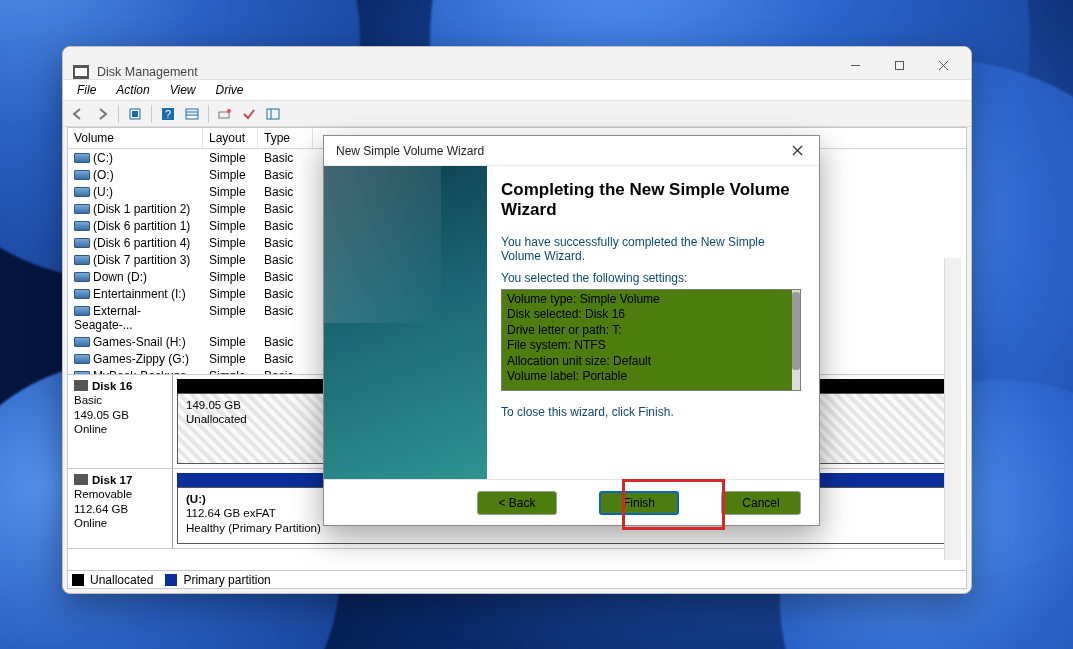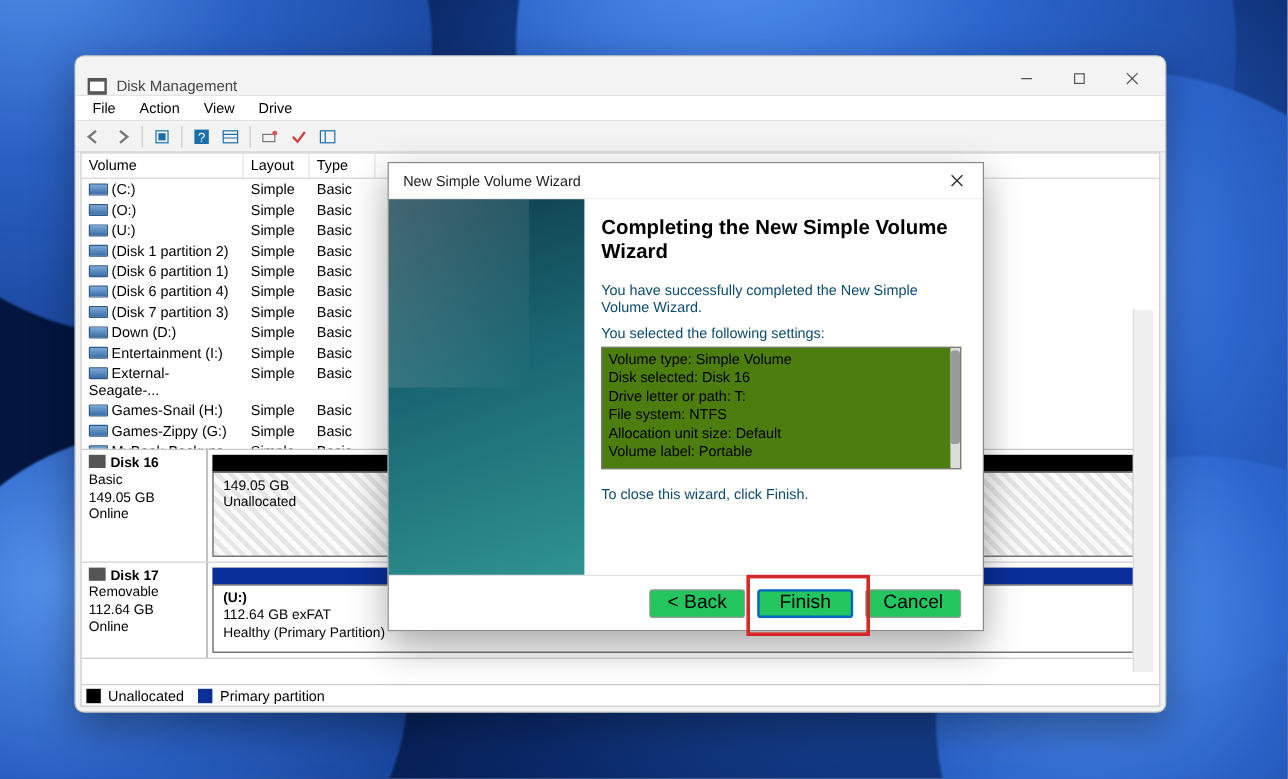--- a/index.html
+++ b/index.html
@@ -35,21 +35,21 @@
   }
   .titlebar { height: 32px; display:flex; align-items:flex-end; padding:0 6px 0 10px; background:#f3f3f3;}
   .titlebar .ticon { width:16px; height:14px; margin-right:8px; position:relative; background:#555;}
   .titlebar .ticon::after{content:"";position:absolute;left:2px;right:2px;top:3px;bottom:3px;background:#fff;}
   .titlebar .title { color:#444; font-size:12.5px;}
   .winbtns { margin-left:auto; display:flex; gap:0;}
   .winbtn { width:44px; height:28px; display:flex; align-items:center; justify-content:center; color:#555;}
   .winbtn svg{width:11px;height:11px;stroke:#555;stroke-width:1;fill:none;}
 
   .menubar { height:22px; display:flex; align-items:center; background:#fff; border-top:1px solid #e2e2e2; border-bottom:1px solid #e2e2e2; padding:0 4px;}
-  .menubar span{ padding:3px 10px; font-size:12px;}
+  .menubar span{ padding:3px 10px; font-size:12px;font-style:italic;}
 
   .toolbar { height:26px; background:#f3f3f3; border-bottom:1px solid #d9d9d9; display:flex; align-items:center; padding:0 4px; gap:2px;}
   .tbtn { width:22px; height:22px; display:flex; align-items:center; justify-content:center; border:1px solid transparent;}
   .tbtn svg{width:16px;height:16px;}
   .tsep{width:1px;height:18px;background:#c9c9c9;margin:0 3px;}
 
   .body { flex:1; background:#fff; margin:0 4px 4px 4px; border:1px solid #c8c8c8; display:flex; flex-direction:column; overflow:hidden;}
 
   
   .volhdr { display:flex; background:#fff; border-bottom:1px solid #d4d4d4; font-size:12px;}
@@ -89,21 +89,21 @@
   .wbody{flex:1;display:flex;}
   .wside{width:163px;background:linear-gradient(160deg,#0e3b4a 0%,#1a6672 45%,#2f9391 100%);position:relative;}
   .wside::after{content:"";position:absolute;left:0;top:0;width:72%;height:50%;background:linear-gradient(120deg,rgba(255,255,255,.22),rgba(255,255,255,0));}
   .wmain{flex:1;padding:12px 18px 8px 14px;display:flex;flex-direction:column;}
   .wmain h1{font-size:17px;font-weight:700;margin:2px 0 12px;color:#000;line-height:1.15;}
   .wmain p{font-size:12px;margin:4px 0;color:#0c4a6e;}
   .settingsbox{border:1px solid #7a7a7a;background:#4d7c0f;height:102px;margin-top:2px;padding:2px 5px;font-size:12px;line-height:1.28;overflow:hidden;position:relative;}
   .settingsbox .sb-scroll{position:absolute;right:0;top:0;bottom:0;width:8px;background:#dcdcdc;}
   .settingsbox .sb-thumb{position:absolute;right:0;top:2px;width:8px;height:78px;background:#9a9a9a;border-radius:3px;}
   .wbuttons{height:46px;border-top:1px solid #e3e3e3;display:flex;align-items:center;justify-content:flex-end;padding:0 18px;gap:10px;}
-  .wbtn{min-width:80px;height:24px;border:1px solid #9c9c9c;background:#22c55e;border-radius:3px;font-size:16px;padding:0 14px;}
+  .wbtn{min-width:80px;height:24px;border:1px solid #9c9c9c;background:#4d7c0f;border-radius:3px;font-size:12px;padding:0 14px;margin-left:32px;}
   .wbtn.primary{border:2px solid #0067c0;color:#000;}
   .highlight{position:absolute;border:3px solid #d62828;pointer-events:none;}
 </style>
 </head>
 <body>
 
 <div class="petal p1"></div>
 <div class="petal p2"></div>
 <div class="petal p3"></div>
 <div class="petal p4"></div>

